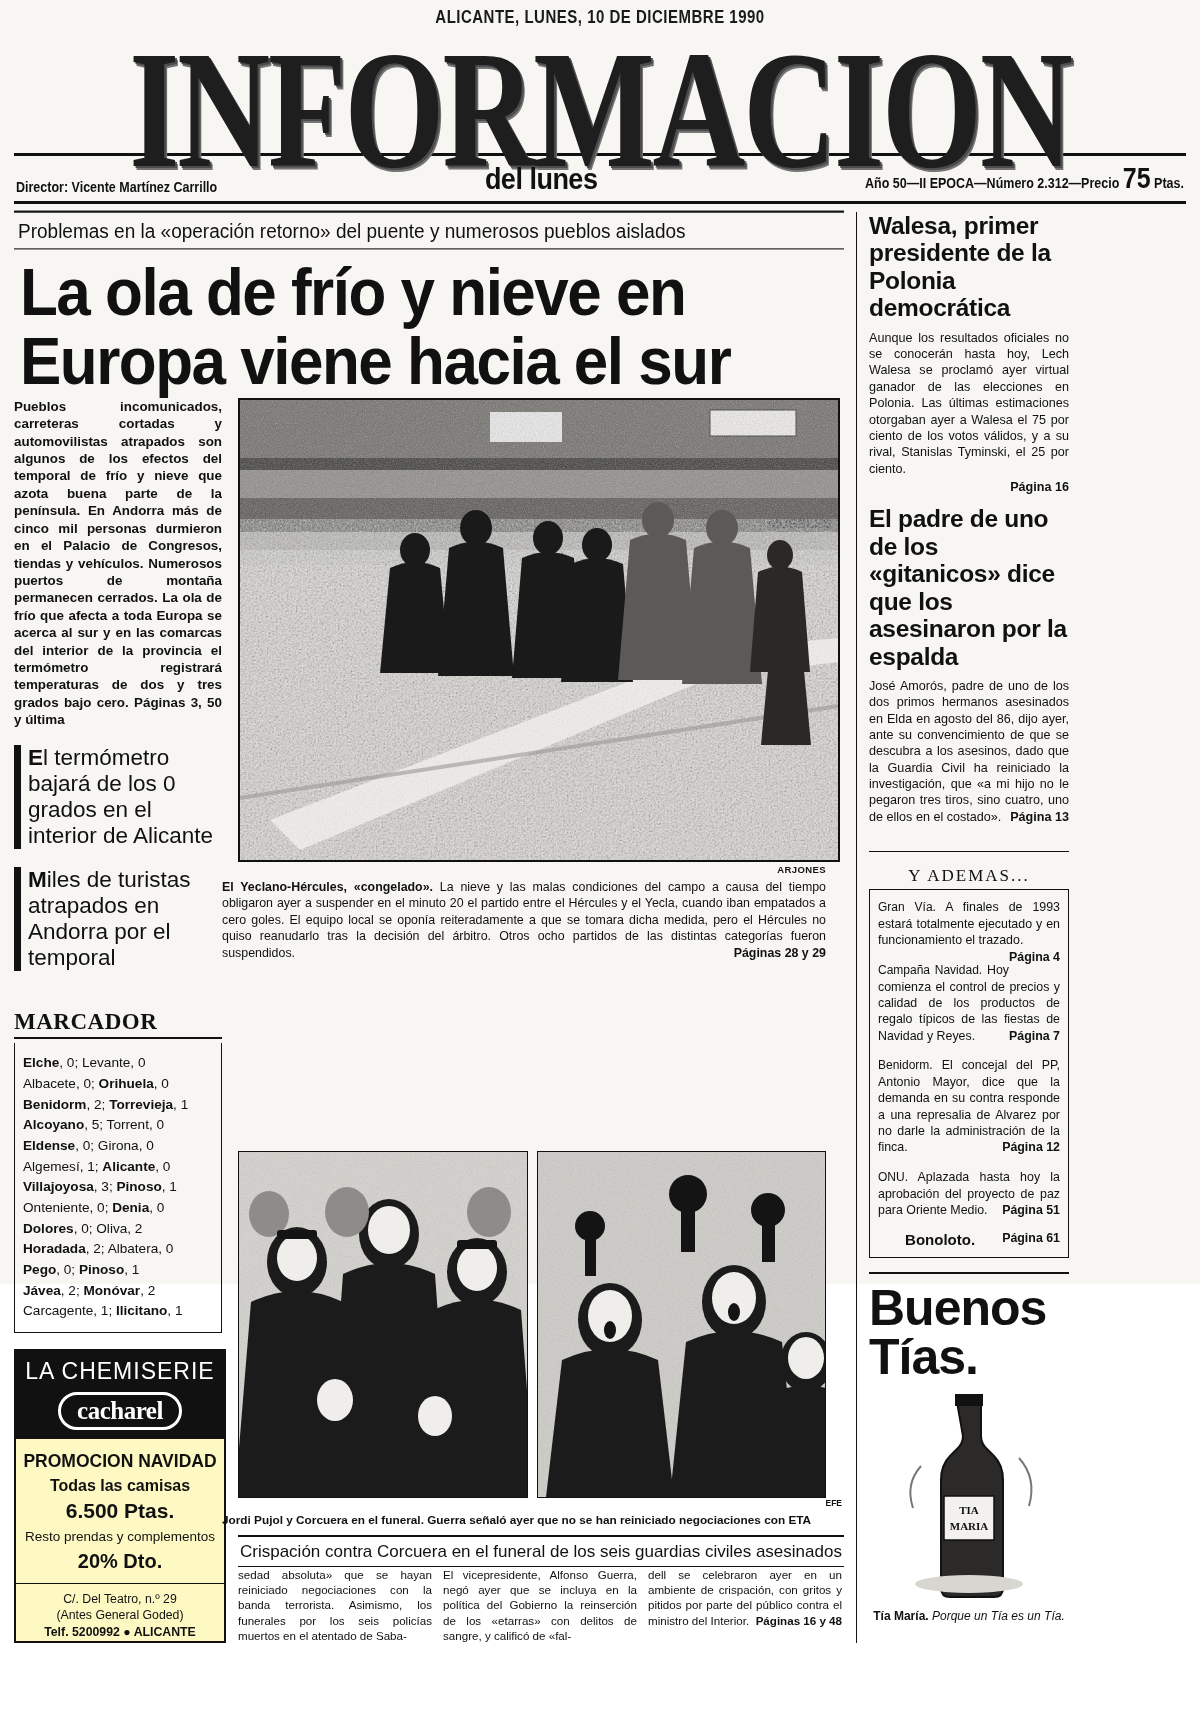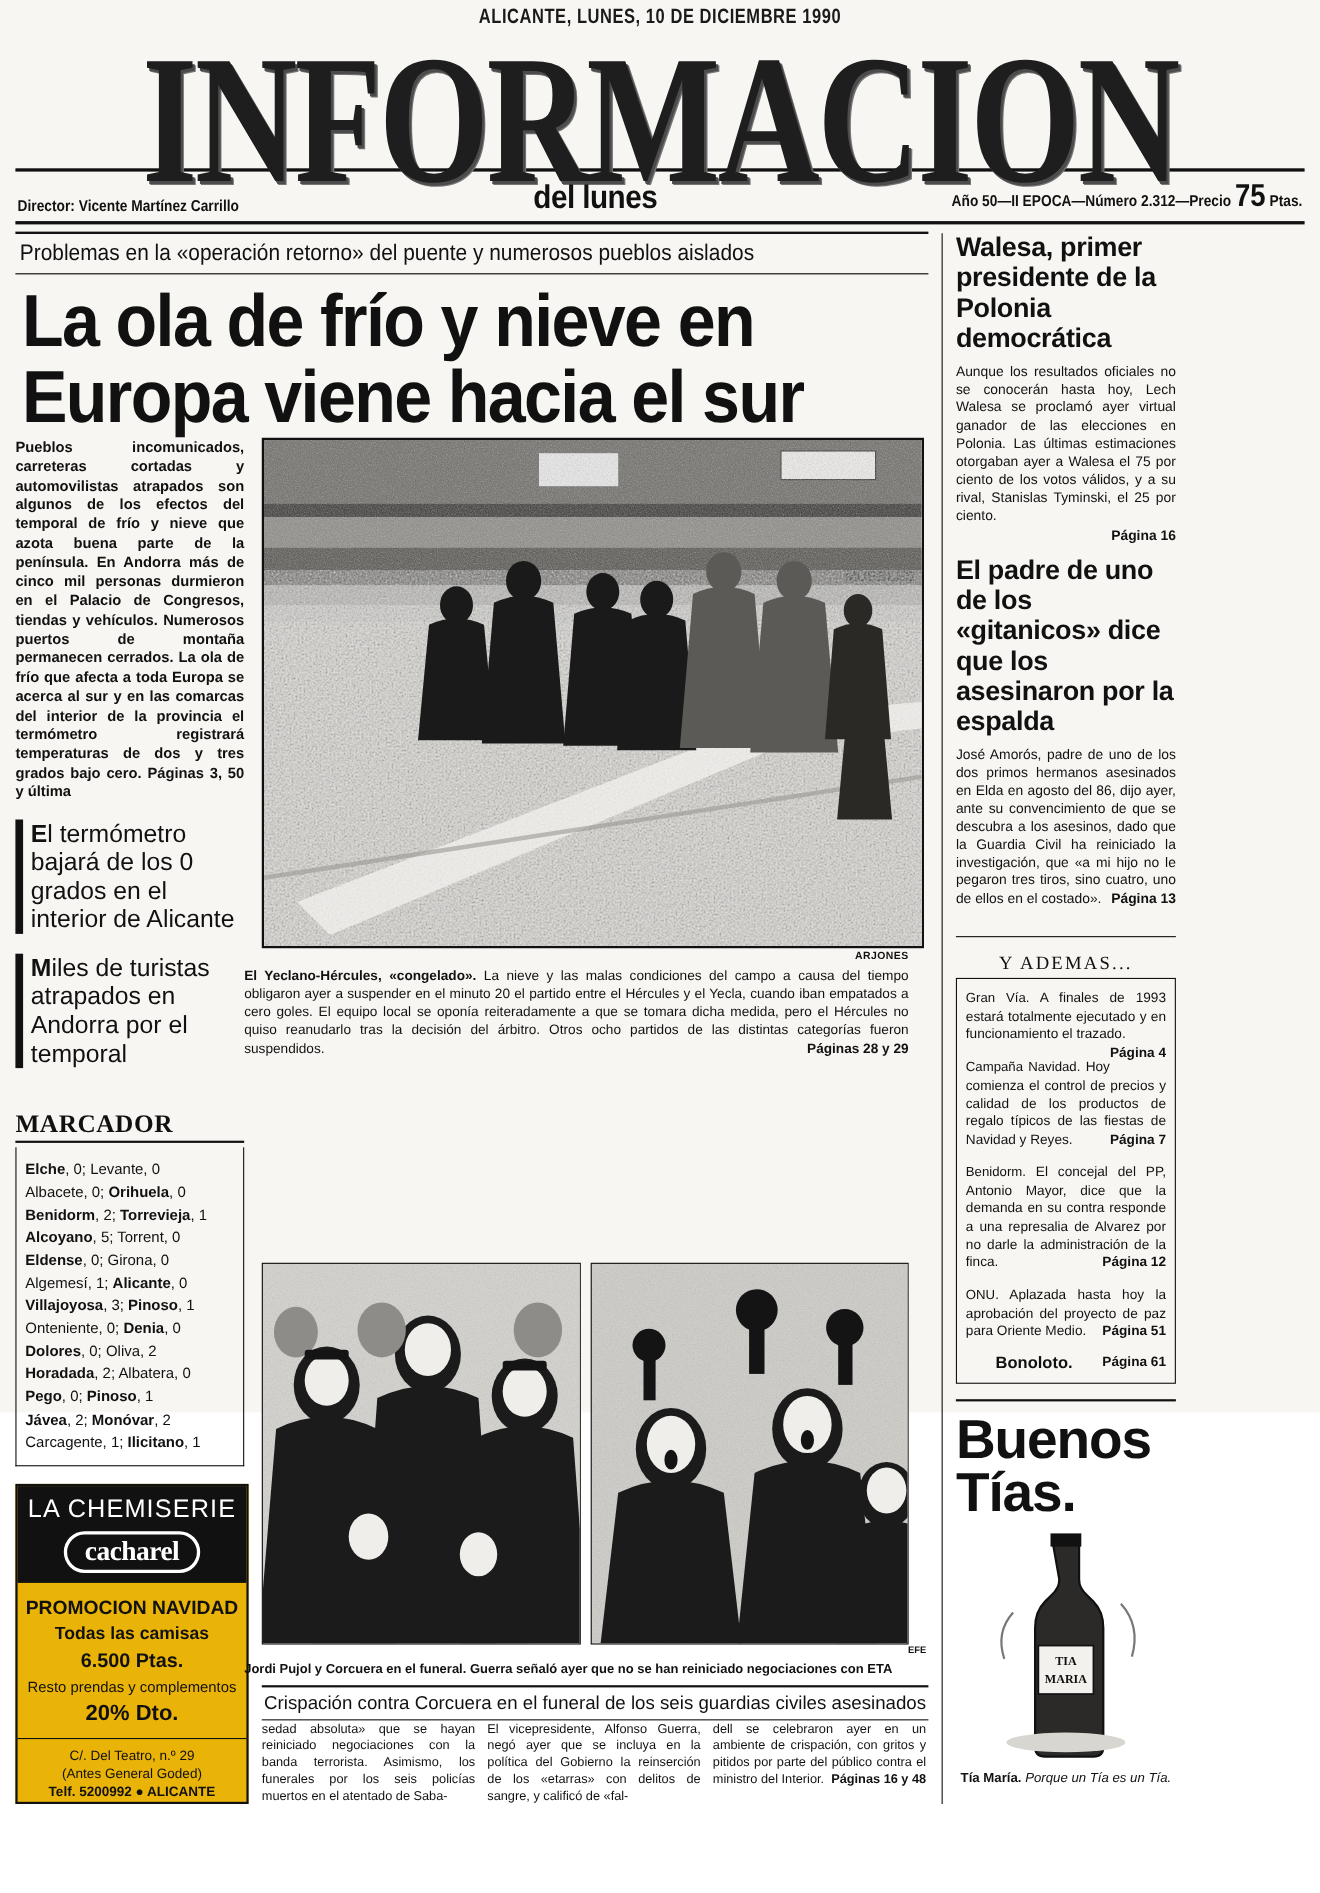--- a/index.html
+++ b/index.html
@@ -100,30 +100,30 @@
 
   .kicker2{
     font-size:17px;margin:8px 0 0 16px;width:604px;
     border-top:2px solid #111;border-bottom:1.3px solid #111;padding:5px 0 4px 2px;
   }
   .head2{font-size:33px;font-weight:bold;line-height:1.1;margin:9px 0 7px 16px;width:604px;letter-spacing:-.5px;}
   .cols3{display:flex;gap:11px;margin-left:16px;width:604px;}
   .cols3 .c{width:194px;font-size:11.6px;line-height:1.30;text-align:justify;}
 
   
-  .ad-chem{width:208px;border:2px solid #111;margin-top:16px;text-align:center;background:#eab308;}
+  .ad-chem{width:208px;border:2px solid #111;margin-top:16px;text-align:center;background:#fef9c3;}
   .ad-chem .band{background:#111;color:#fff;padding:7px 0 9px 0;}
   .ad-chem .band .t1{font-size:23px;letter-spacing:1px;font-weight:500;}
   .ad-chem .pill{
     display:inline-block;margin-top:7px;border:3px solid #fff;border-radius:22px;
     padding:2px 16px;font-family:"Liberation Serif", serif;font-weight:bold;font-size:25px;letter-spacing:-.5px;
   }
   .ad-chem .promo{font-size:17.5px;font-weight:bold;margin-top:12px;}
   .ad-chem .l2{font-size:16px;font-weight:bold;margin-top:5px;}
-  .ad-chem .price{font-size:18px;font-weight:bold;margin-top:4px;}
+  .ad-chem .price{font-size:21px;font-weight:bold;margin-top:4px;}
   .ad-chem .l3{font-size:13.5px;margin-top:6px;line-height:1.25;}
   .ad-chem .dto{font-size:20px;font-weight:bold;margin-top:4px;}
   .ad-chem .addr{font-size:12.3px;margin-top:10px;line-height:1.35;border-top:1.5px solid #111;padding-top:7px;}
 
   
   .rhead{font-size:24.5px;font-weight:bold;line-height:1.12;letter-spacing:-.3px;}
   .rbody{font-size:12.6px;line-height:1.30;text-align:justify;margin-top:8px;}
   .rpag{font-weight:bold;text-align:right;display:block;margin-top:2px;}
   .rsep{border-top:1.5px solid #111;margin:10px 0 9px 0;}
   .ademas{

